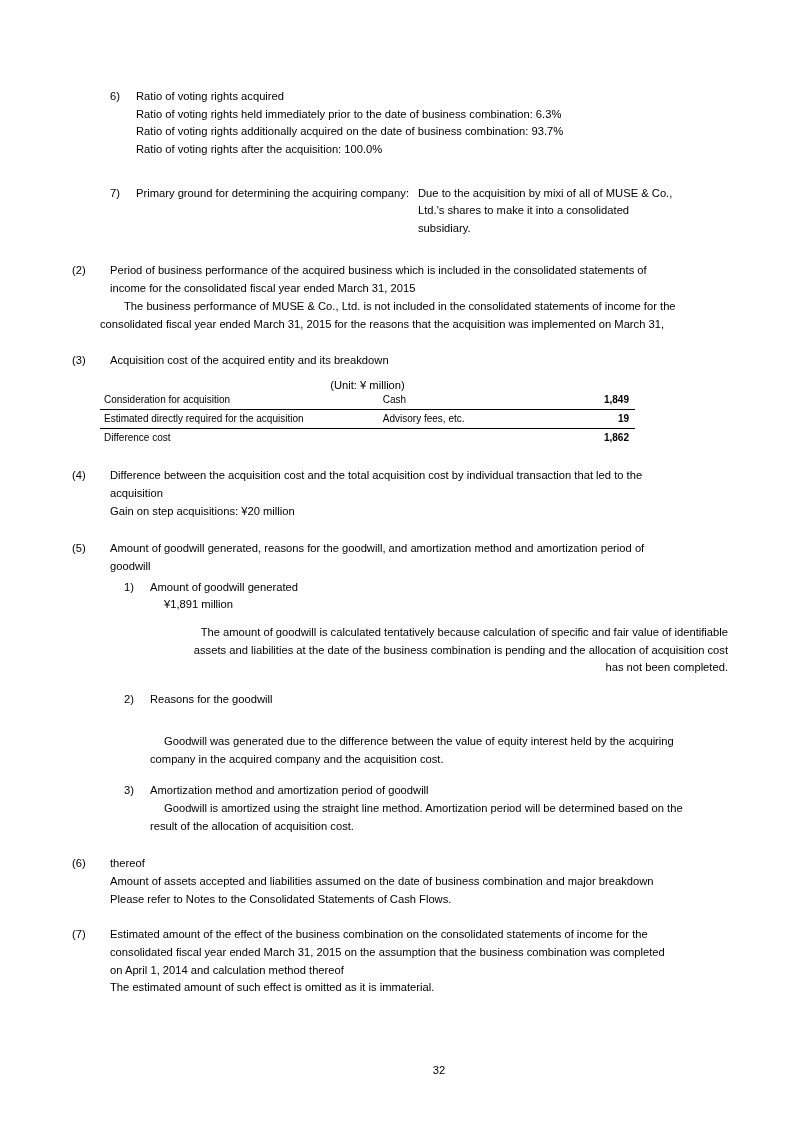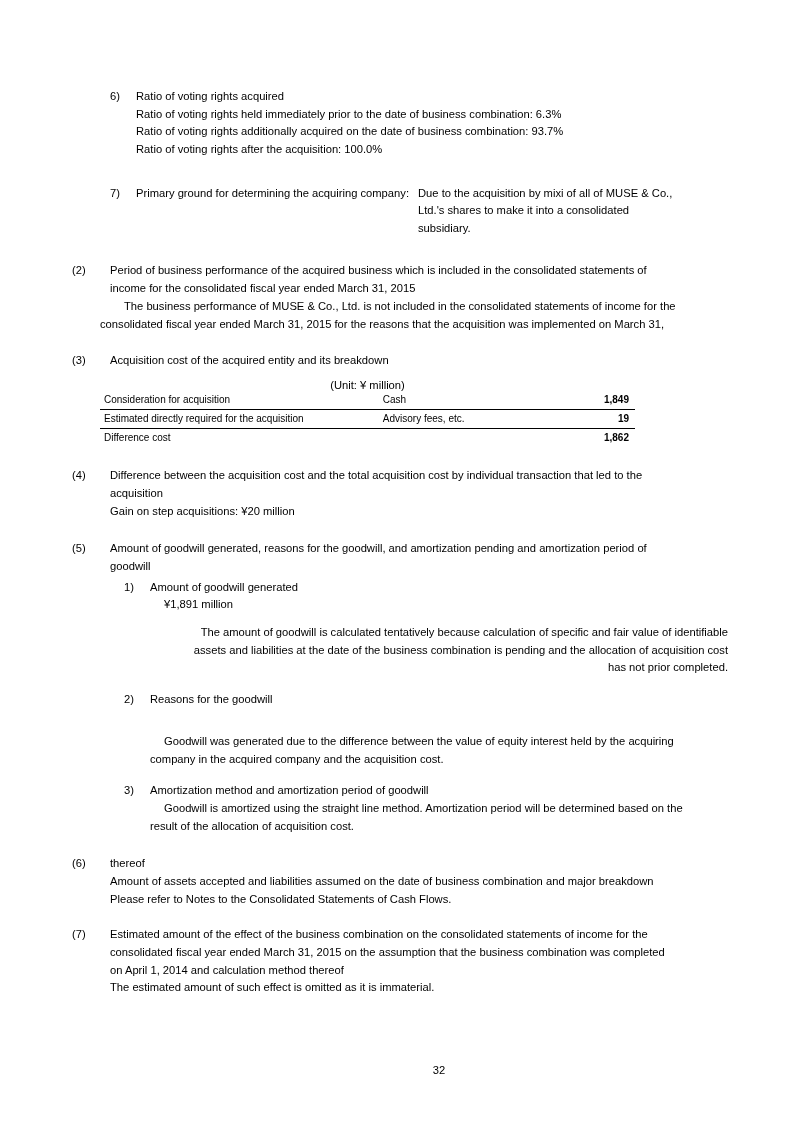--- a/index.html
+++ b/index.html
@@ -180,33 +180,33 @@
     <div class="body-col">
       <div>Difference between the acquisition cost and the total acquisition cost by individual transaction that led to the</div>
       <div>acquisition</div>
       <div>Gain on step acquisitions: ¥20 million</div>
     </div>
   </div>
 
   <div class="blk row lvl1" style="margin-top:20px">
     <div class="marker">(5)</div>
     <div class="body-col">
-      <div>Amount of goodwill generated, reasons for the goodwill, and amortization pending and amortization period of</div>
+      <div>Amount of goodwill generated, reasons for the goodwill, and amortization method and amortization period of</div>
       <div>goodwill</div>
 
       <div class="row lvl2 indent-c" style="margin-top:3px">
         <div class="marker">1)</div>
         <div class="body-col">
           <div>Amount of goodwill generated</div>
           <div class="indent-c">¥1,891 million</div>
           <div class="sp10"></div>
           <div style="margin-left:0px;text-align:right;">
             <div style="text-indent:24px;">The amount of goodwill is calculated tentatively because calculation of specific and fair value of identifiable</div>
             <div>assets and liabilities at the date of the business combination is pending and the allocation of acquisition cost</div>
-            <div>has not prior completed.</div>
+            <div>has not been completed.</div>
           </div>
         </div>
       </div>
 
       <div class="row lvl2 indent-c" style="margin-top:14px">
         <div class="marker">2)</div>
         <div class="body-col">
           <div>Reasons for the goodwill</div>
           <div style="text-indent:14px;margin-top:24px;">Goodwill was generated due to the difference between the value of equity interest held by the acquiring</div>
           <div>company in the acquired company and the acquisition cost.</div>

